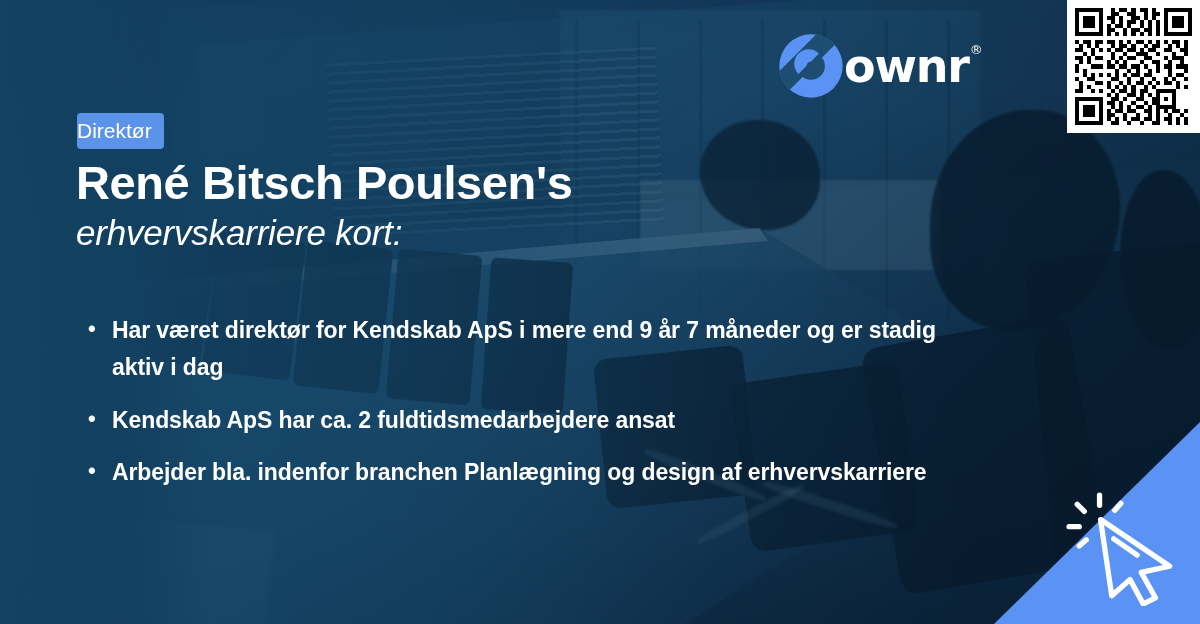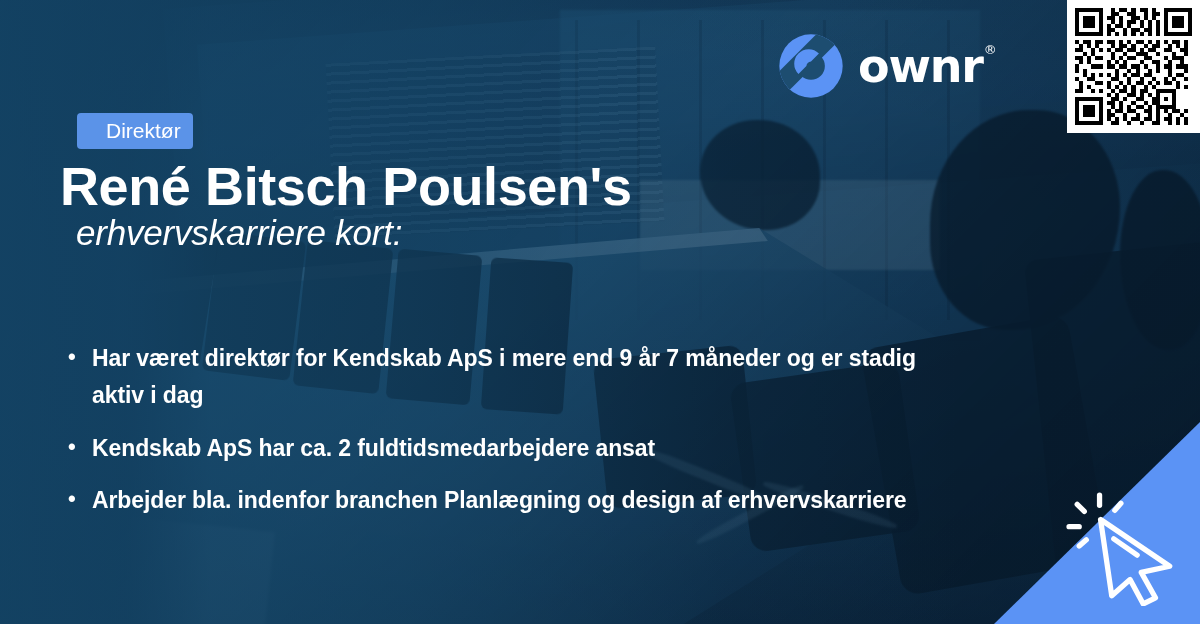--- a/index.html
+++ b/index.html
@@ -116,21 +116,21 @@
     background:radial-gradient(120% 110% at 45% 45%, rgba(0,0,0,0) 35%, rgba(6,30,48,.45) 100%);
   }
   .bg-scrim {
     position:absolute; inset:0;
     background:linear-gradient(90deg, rgba(21,72,106,.80) 0%, rgba(21,72,106,.52) 34%, rgba(21,72,106,.12) 60%, rgba(21,72,106,0) 80%);
   }
 
   
   #logo {
     position:absolute; left:778px; top:33px;
-    display:flex; align-items:center; gap:14px;
+    display:flex; align-items:center; gap:0;
   }
   .logo-mark { width:66px; height:66px; display:block; }
   .logo-word {
     color:#ffffff; font-size:46px; font-weight:bold;
     letter-spacing:-1.2px; line-height:1; position:relative;
     font-family:"DejaVu Sans","Liberation Sans",sans-serif;
   }
   .logo-reg {
     font-size:13px; font-weight:normal; vertical-align:super;
     position:relative; top:-12px; left:1px; letter-spacing:0;
@@ -142,36 +142,35 @@
     width:133px; height:133px; background:#ffffff;
     display:flex; align-items:center; justify-content:center;
   }
   #qr-code { width:117px; height:117px; display:block; }
 
   
   #badge {
     position:absolute; left:77px; top:113px;
     background:#5b93e8; color:#ffffff;
     font-size:21px; line-height:1;
-    padding:7px 12px 8px 29px; border-radius:4px;
+    padding:7px 12px 8px 0; border-radius:4px;
   }
   #headline {
-    position:absolute; left:60px; top:158px;
-    color:#ffffff; font-size:54px; font-weight:bold;
+    position:absolute; left:76px; top:158px;
+    color:#ffffff; font-size:47px; font-weight:bold;
     letter-spacing:-.4px; line-height:1.06; white-space:nowrap;
   }
   #subhead {
     position:absolute; left:76px; top:213px;
     color:#ffffff; font-size:35px; font-weight:normal;
     letter-spacing:-.2px; line-height:1.12; white-space:nowrap;font-style:italic;
   }
   #bullets {
-    position:absolute; left:64px; top:312px; width:880px;
+    position:absolute; left:84px; top:312px; width:880px;
     list-style:none;
-    margin-top:28px;
   }
   #bullets li {
     position:relative; color:#ffffff;
     font-size:23px; font-weight:bold; letter-spacing:-.1px;
     line-height:1.6; padding-left:28px; margin-bottom:16px;
   }
   #bullets li:before {
     content:"\2022"; position:absolute; left:4px; top:-1px;
     font-size:22px; line-height:1.6;
   }

